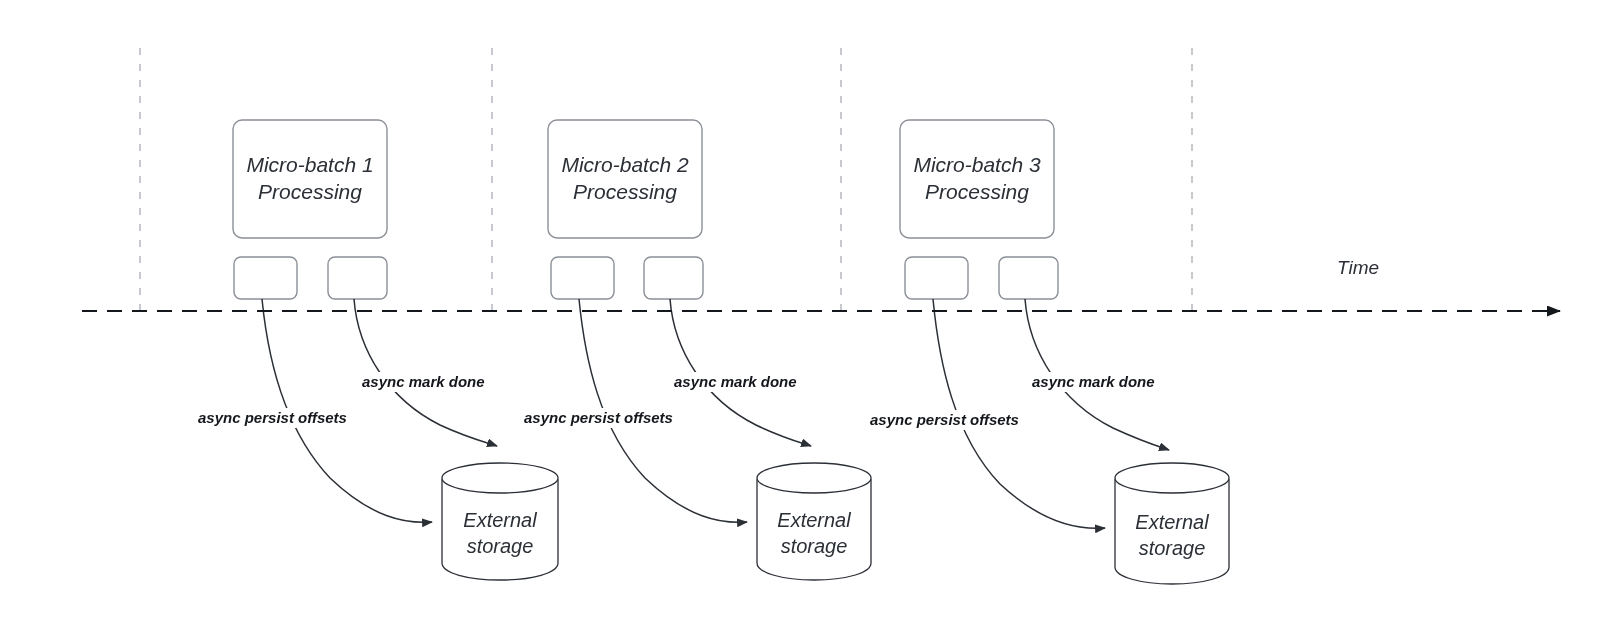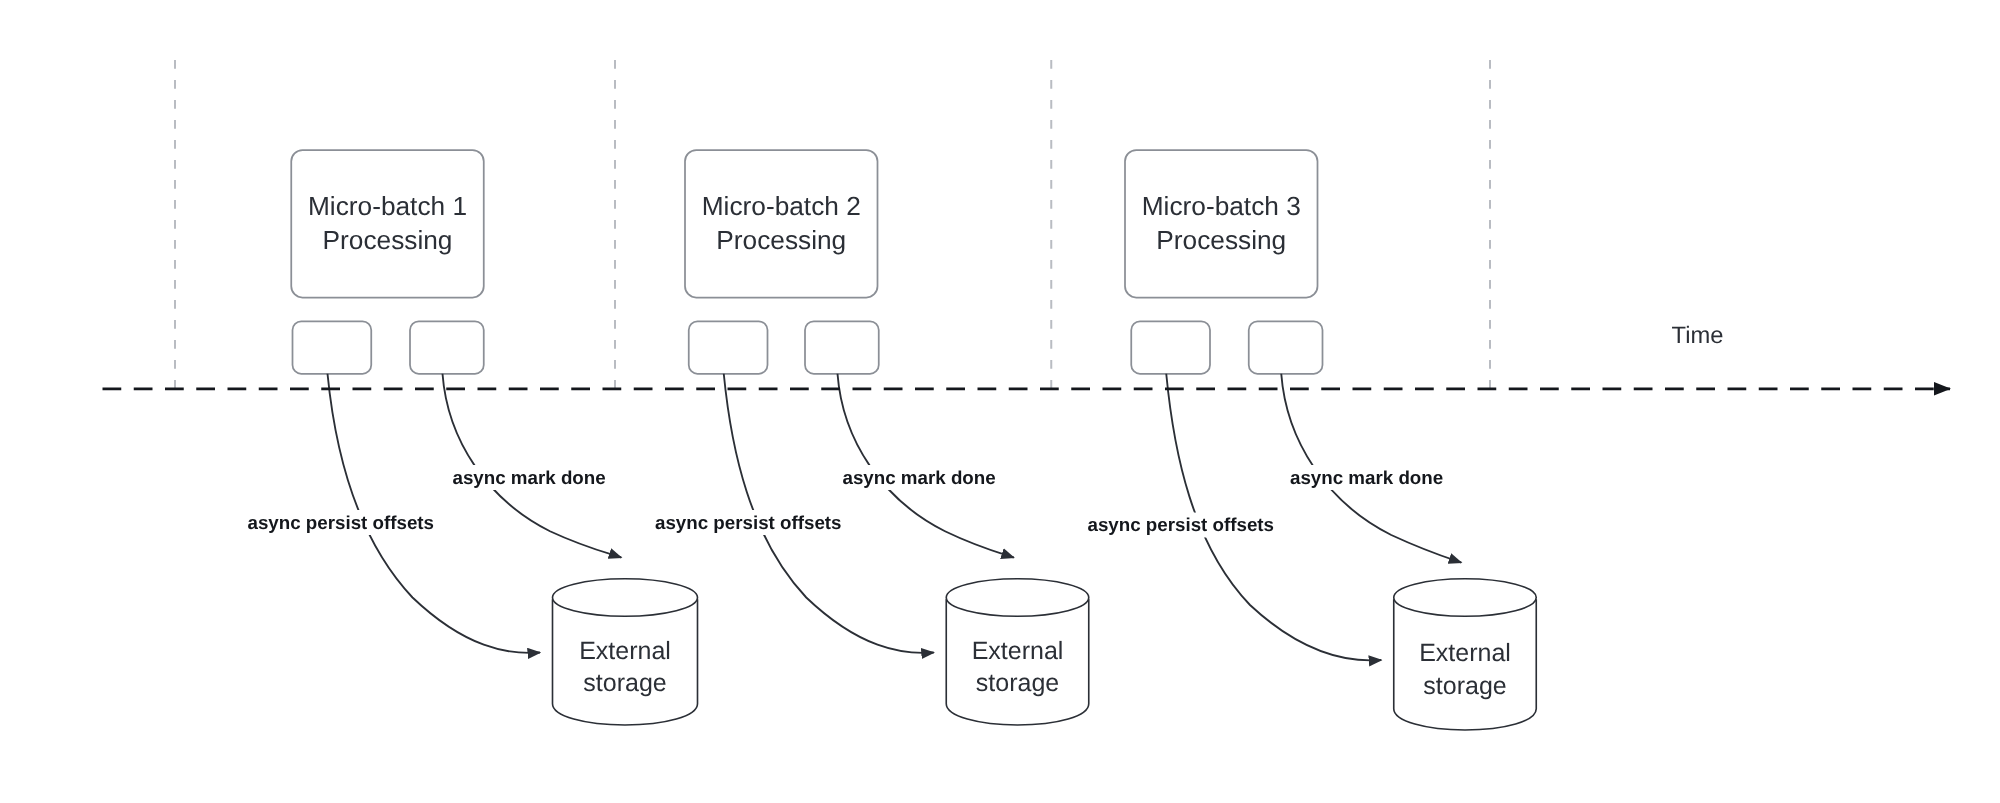--- a/index.html
+++ b/index.html
@@ -11,20 +11,21 @@
     width: 1600px;
     height: 642px;
     font-family: "Liberation Sans", sans-serif;
     overflow: hidden;
   }
   #canvas {
     position: relative;
     width: 1600px;
     height: 642px;
     background: #ffffff;
+    font-style: italic;
   }
   #diagram-svg {
     position: absolute;
     left: 0;
     top: 0;
     width: 1600px;
     height: 642px;
   }
   .batch-label {
     font-size: 21px;

